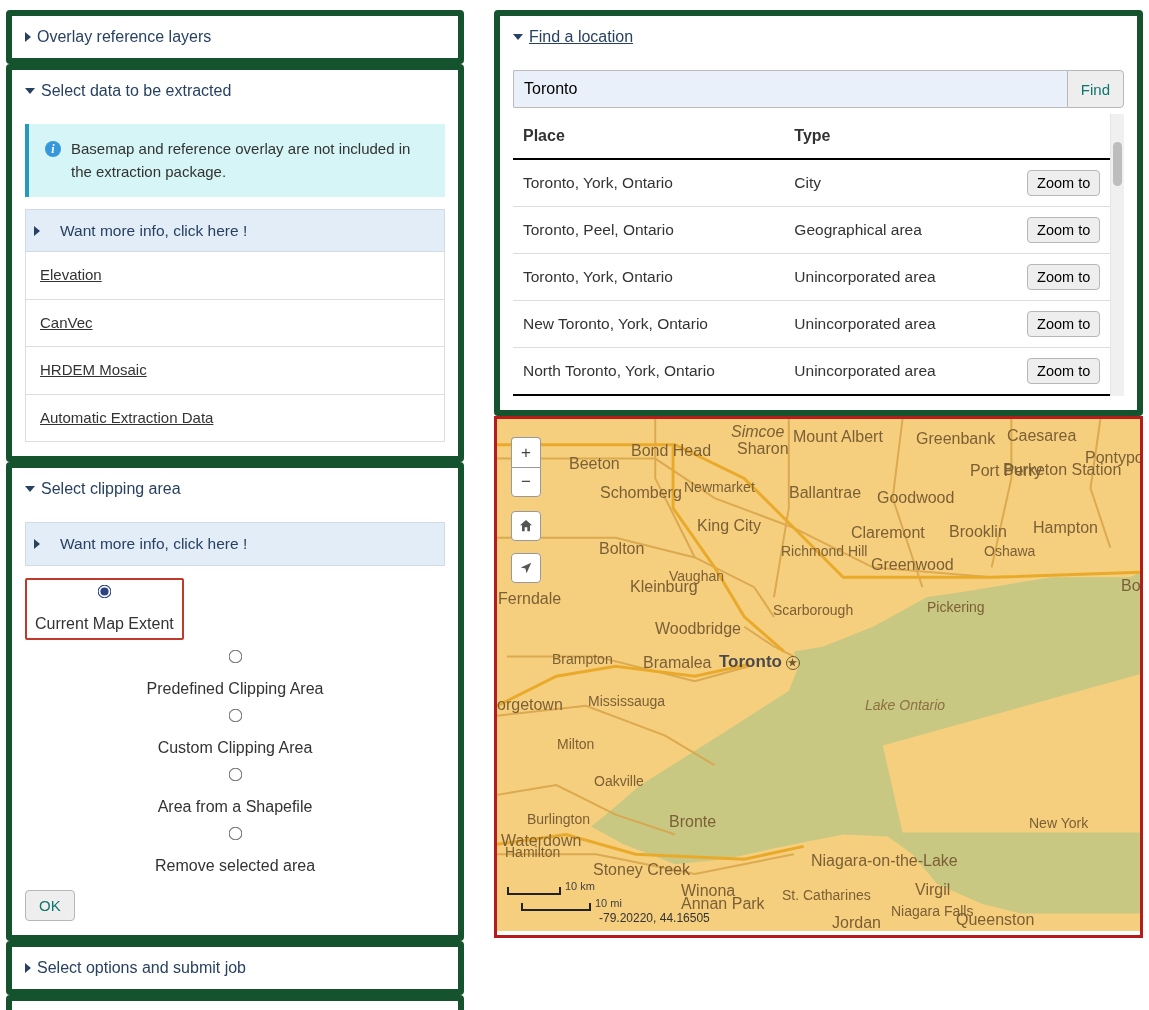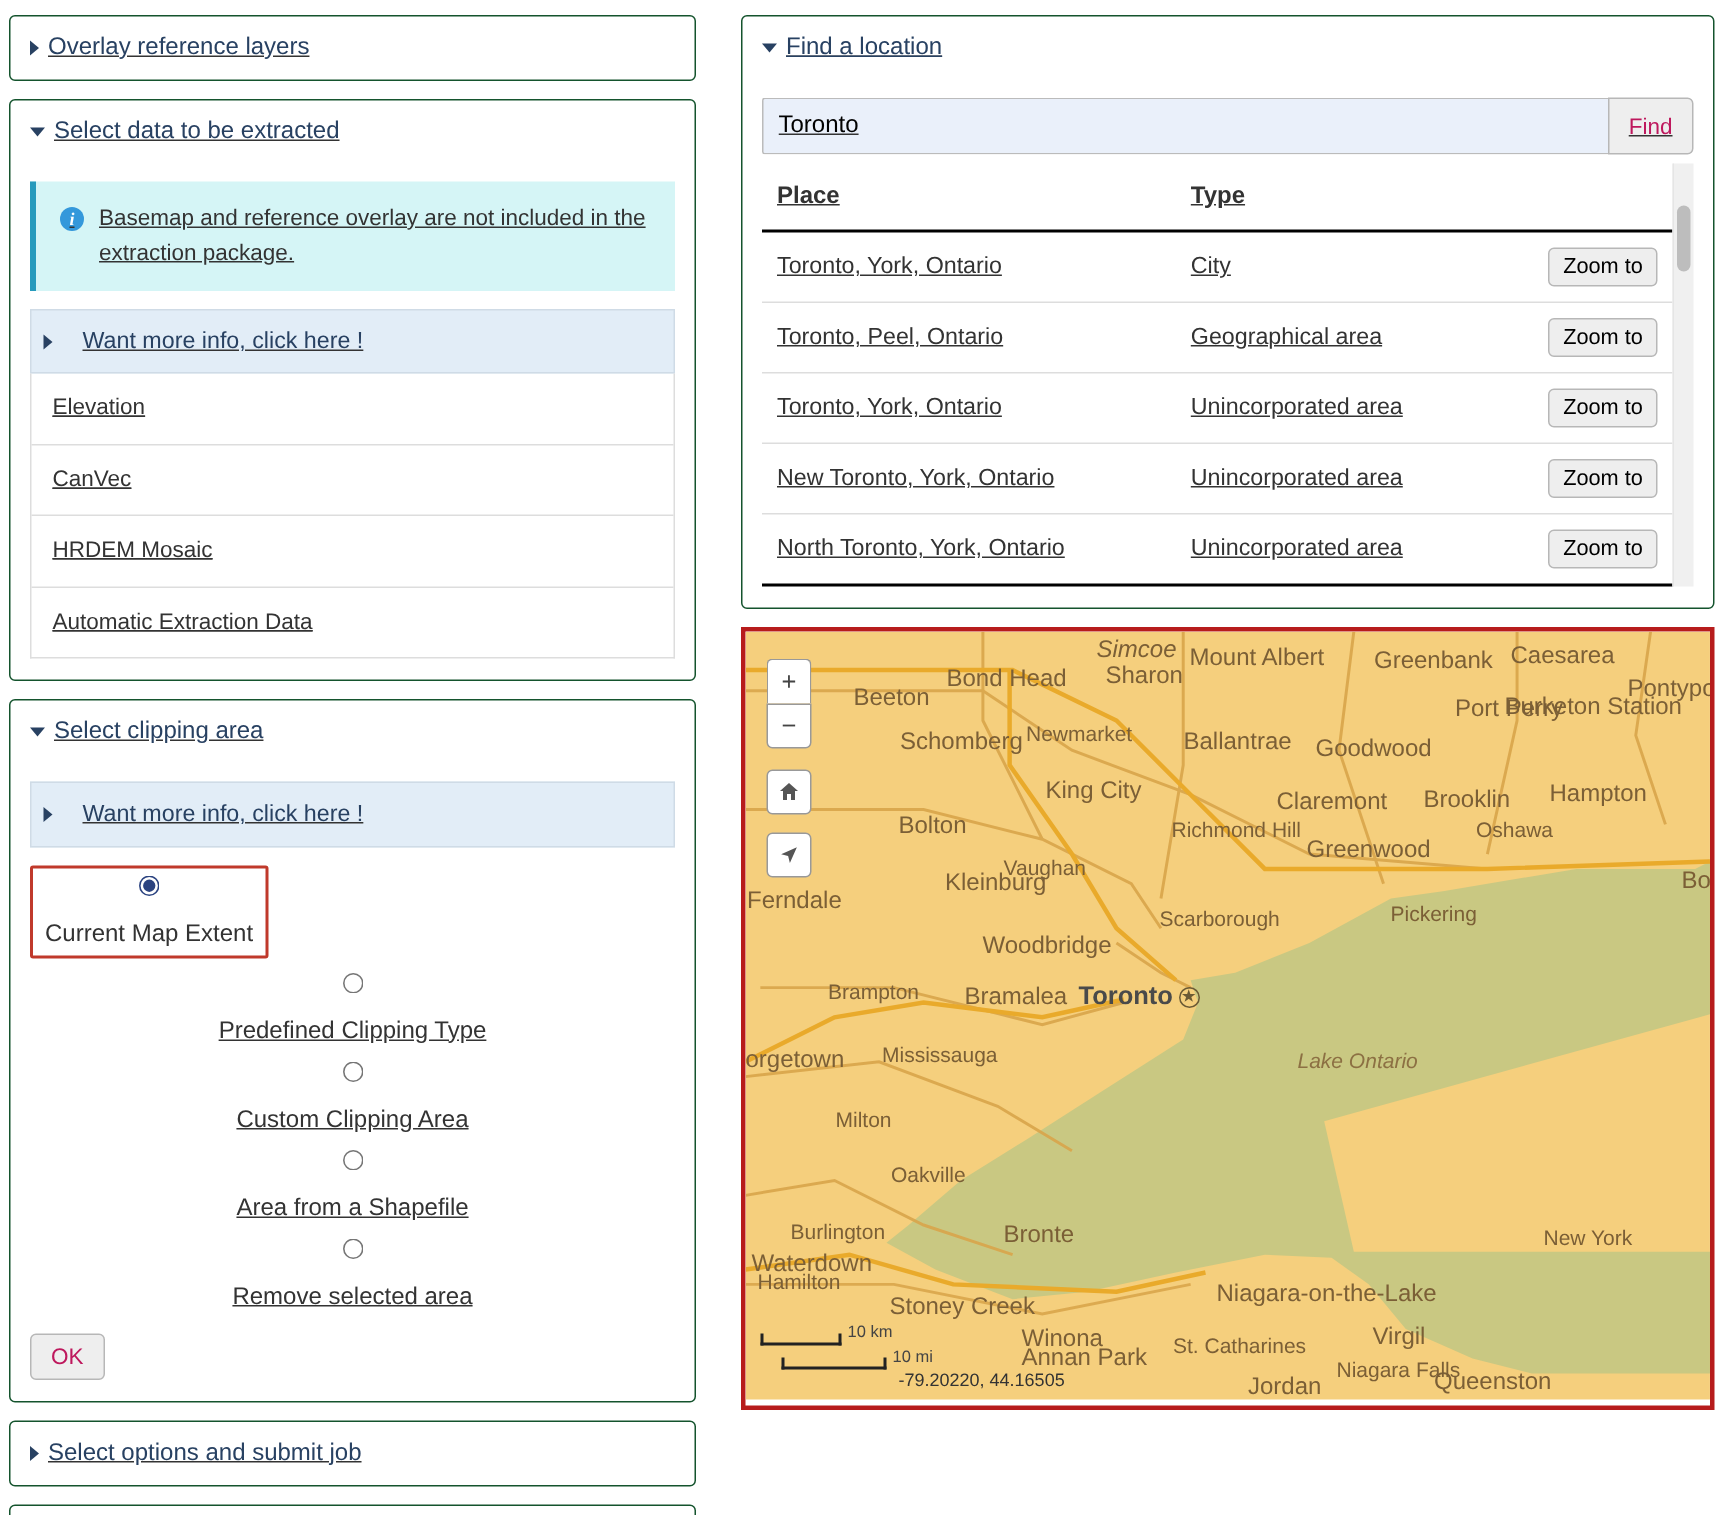--- a/index.html
+++ b/index.html
@@ -11,25 +11,24 @@
     padding: 10px 6px 20px 6px;
     width: 1149px;
   }
   .two-col {
     display: flex;
     gap: 30px;
   }
   .left-col { width: 458px; }
   .right-col { flex: 1; }
   .panel {
-    border: 1px solid #14532d;
+    border: 6px solid #14532d;
     border-radius: 4px;
-    margin-bottom: 12px;
+    margin-bottom: 0;
     background: #fff;
-    text-decoration: underline;
   }
   .panel-header {
     padding: 9px 13px;
     color: #284162;
     cursor: pointer;
     display: flex;
     align-items: center;
     gap: 6px;
     font-size: 16px;
   }
@@ -104,21 +103,21 @@
     flex-direction: column;
   }
   .radio-row input[type=radio] { transform: scale(1.05); accent-color: #2b4380; }
   .ok-btn, .btn {
     border: 1px solid #b7b7b7;
     background: #eee;
     border-radius: 4px;
     padding: 6px 13px;
     font-size: 15px;
     cursor: pointer;
-    color: #be185d;
+    color: #0f766e;
   }
   .ok-btn { margin-top: 8px; }
   .search-row { display: flex; gap: 0; margin-bottom: 6px; }
   .search-row input {
     flex: 1;
     border: 1px solid #bbb;
     background: #eaf0fa;
     padding: 9px 10px;
     font-size: 16px;
     border-right: none;
@@ -233,21 +232,21 @@
           <span>Want more info, click here !</span>
         </div>
         <div class="highlight-box">
           <label class="radio-row" style="padding:0;">
             <input type="radio" name="clip" checked="" style="">
             <span>Current Map Extent</span>
           </label>
         </div>
         <label class="radio-row">
           <input type="radio" name="clip" style="">
-          <span>Predefined Clipping Type</span>
+          <span>Predefined Clipping Area</span>
         </label>
         <label class="radio-row">
           <input type="radio" name="clip" style="">
           <span>Custom Clipping Area</span>
         </label>
         <label class="radio-row">
           <input type="radio" name="clip" style="">
           <span>Area from a Shapefile</span>
         </label>
         <label class="radio-row">

